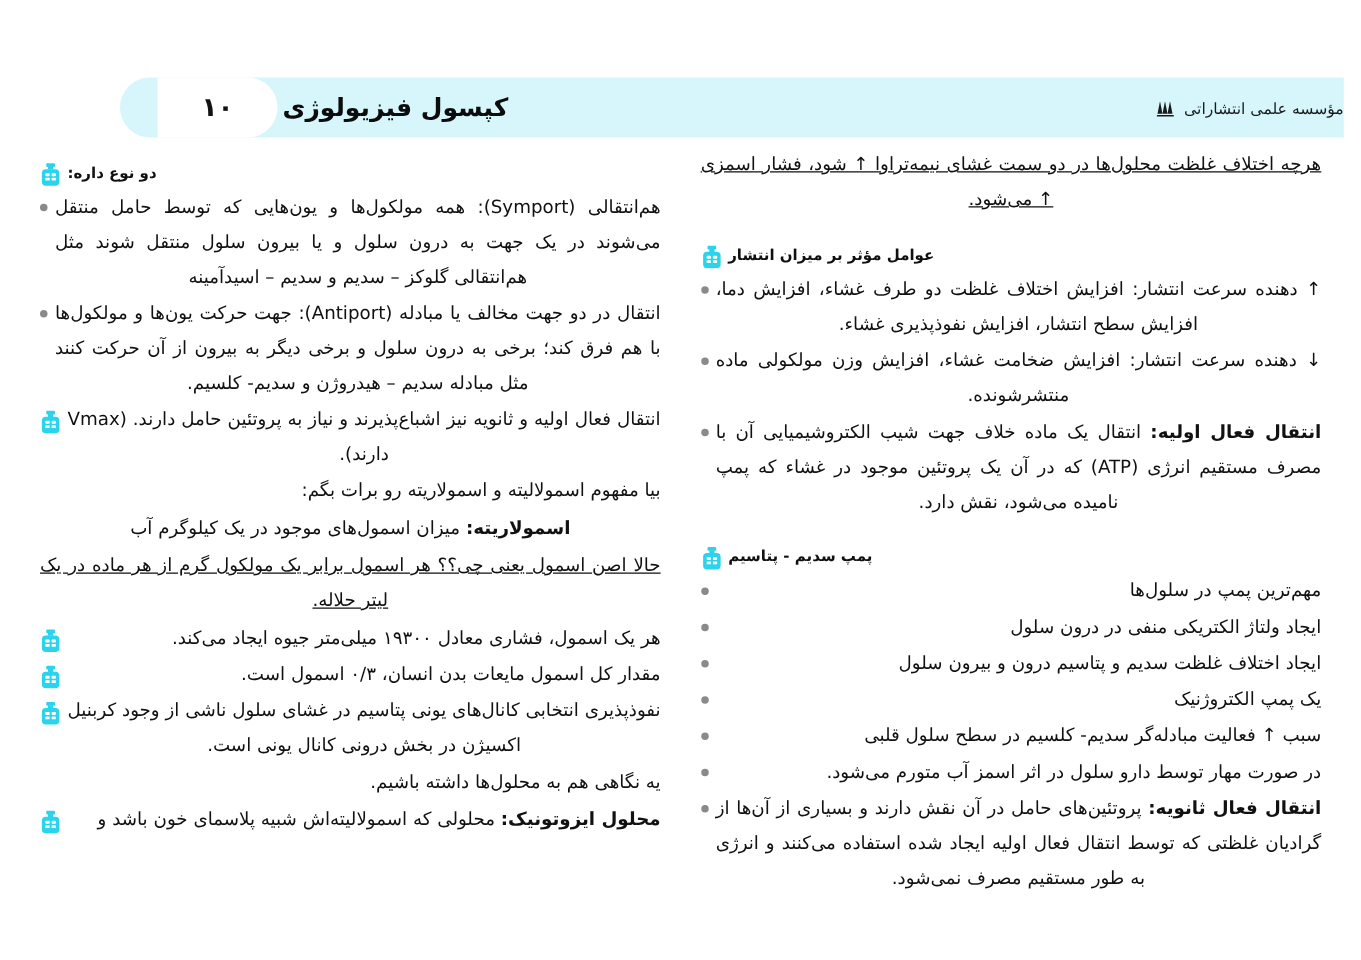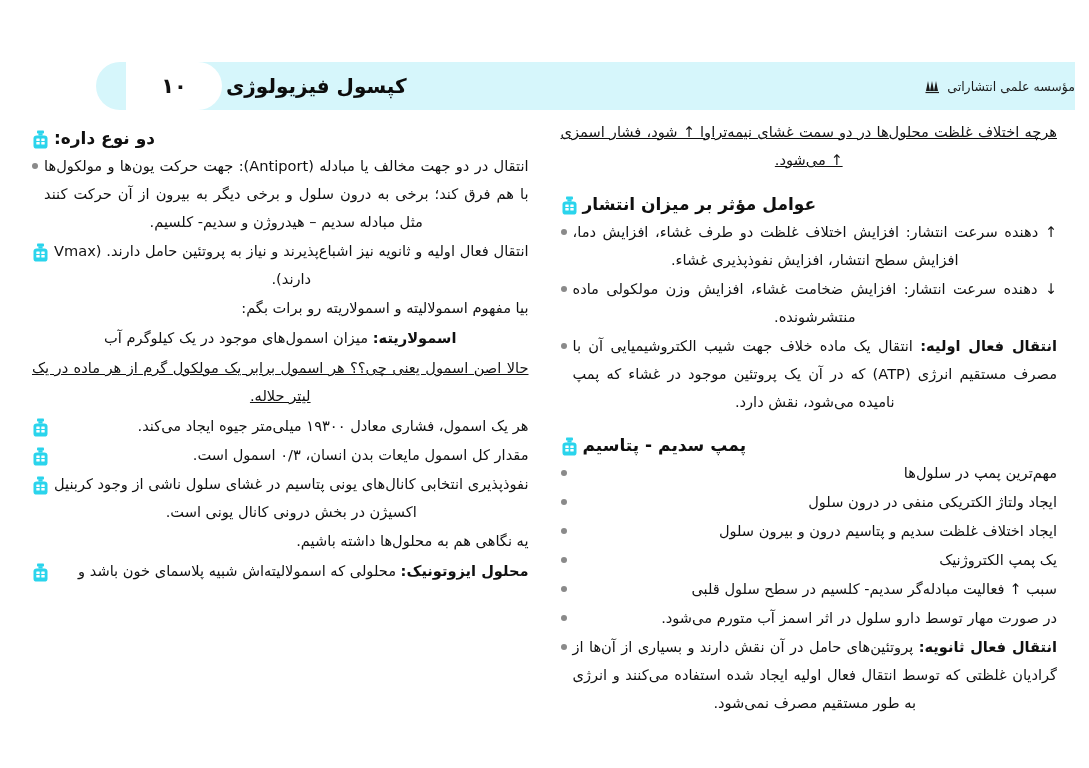--- a/index.html
+++ b/index.html
@@ -103,21 +103,21 @@
     color: #111;
   }
   .para.plain { text-align-last: right; }
   .para.center-last { text-align-last: center; text-decoration: underline; }
 
   .section-head {
     display: flex;
     flex-direction: row-reverse;
     align-items: center;
     gap: 5px;
-    font-size: 17px;
+    font-size: 12px;
     font-weight: bold;
     margin: 9px 0 3px 0;
     color: #101010;
   }
   .section-head .label { white-space: nowrap; }
 
   .bullet-row {
     display: flex;
     flex-direction: row-reverse;
     align-items: flex-start;
@@ -297,20 +297,27 @@
           <rect x="1.5" y="5.4" width="14" height="13.2" rx="3.2" fill="#2ad4ec"></rect>
           <rect x="4.3" y="8.6" width="3.4" height="2.3" rx="0.5" fill="#ffffff"></rect>
           <rect x="9.3" y="8.6" width="3.4" height="2.3" rx="0.5" fill="#ffffff"></rect>
           <rect x="4.3" y="12.1" width="3.4" height="2.3" rx="0.5" fill="#ffffff"></rect>
           <rect x="9.3" y="12.1" width="3.4" height="2.3" rx="0.5" fill="#ffffff"></rect>
         </svg>
       </span>
       <span class="label">دو نوع داره:</span>
     </div>
 
+    <div class="bullet-row">
+      <span class="bullet-dot"></span>
+      <span class="bullet-text">
+        <span>هم‌انتقالی (Symport):</span>
+        <span>همه مولکول‌ها و یون‌هایی که توسط حامل منتقل می‌شوند در یک جهت به درون سلول و یا بیرون سلول منتقل شوند مثل هم‌انتقالی گلوکز – سدیم و سدیم – اسیدآمینه</span>
+      </span>
+    </div>
 
     <div class="bullet-row">
       <span class="bullet-dot"></span>
       <span class="bullet-text">
         <span>انتقال در دو جهت مخالف یا مبادله (Antiport):</span>
         <span>جهت حرکت یون‌ها و مولکول‌ها با هم فرق کند؛ برخی به درون سلول و برخی دیگر به بیرون از آن حرکت کنند مثل مبادله سدیم – هیدروژن و سدیم- کلسیم.</span>
       </span>
     </div>
 
     <div class="icon-row">

